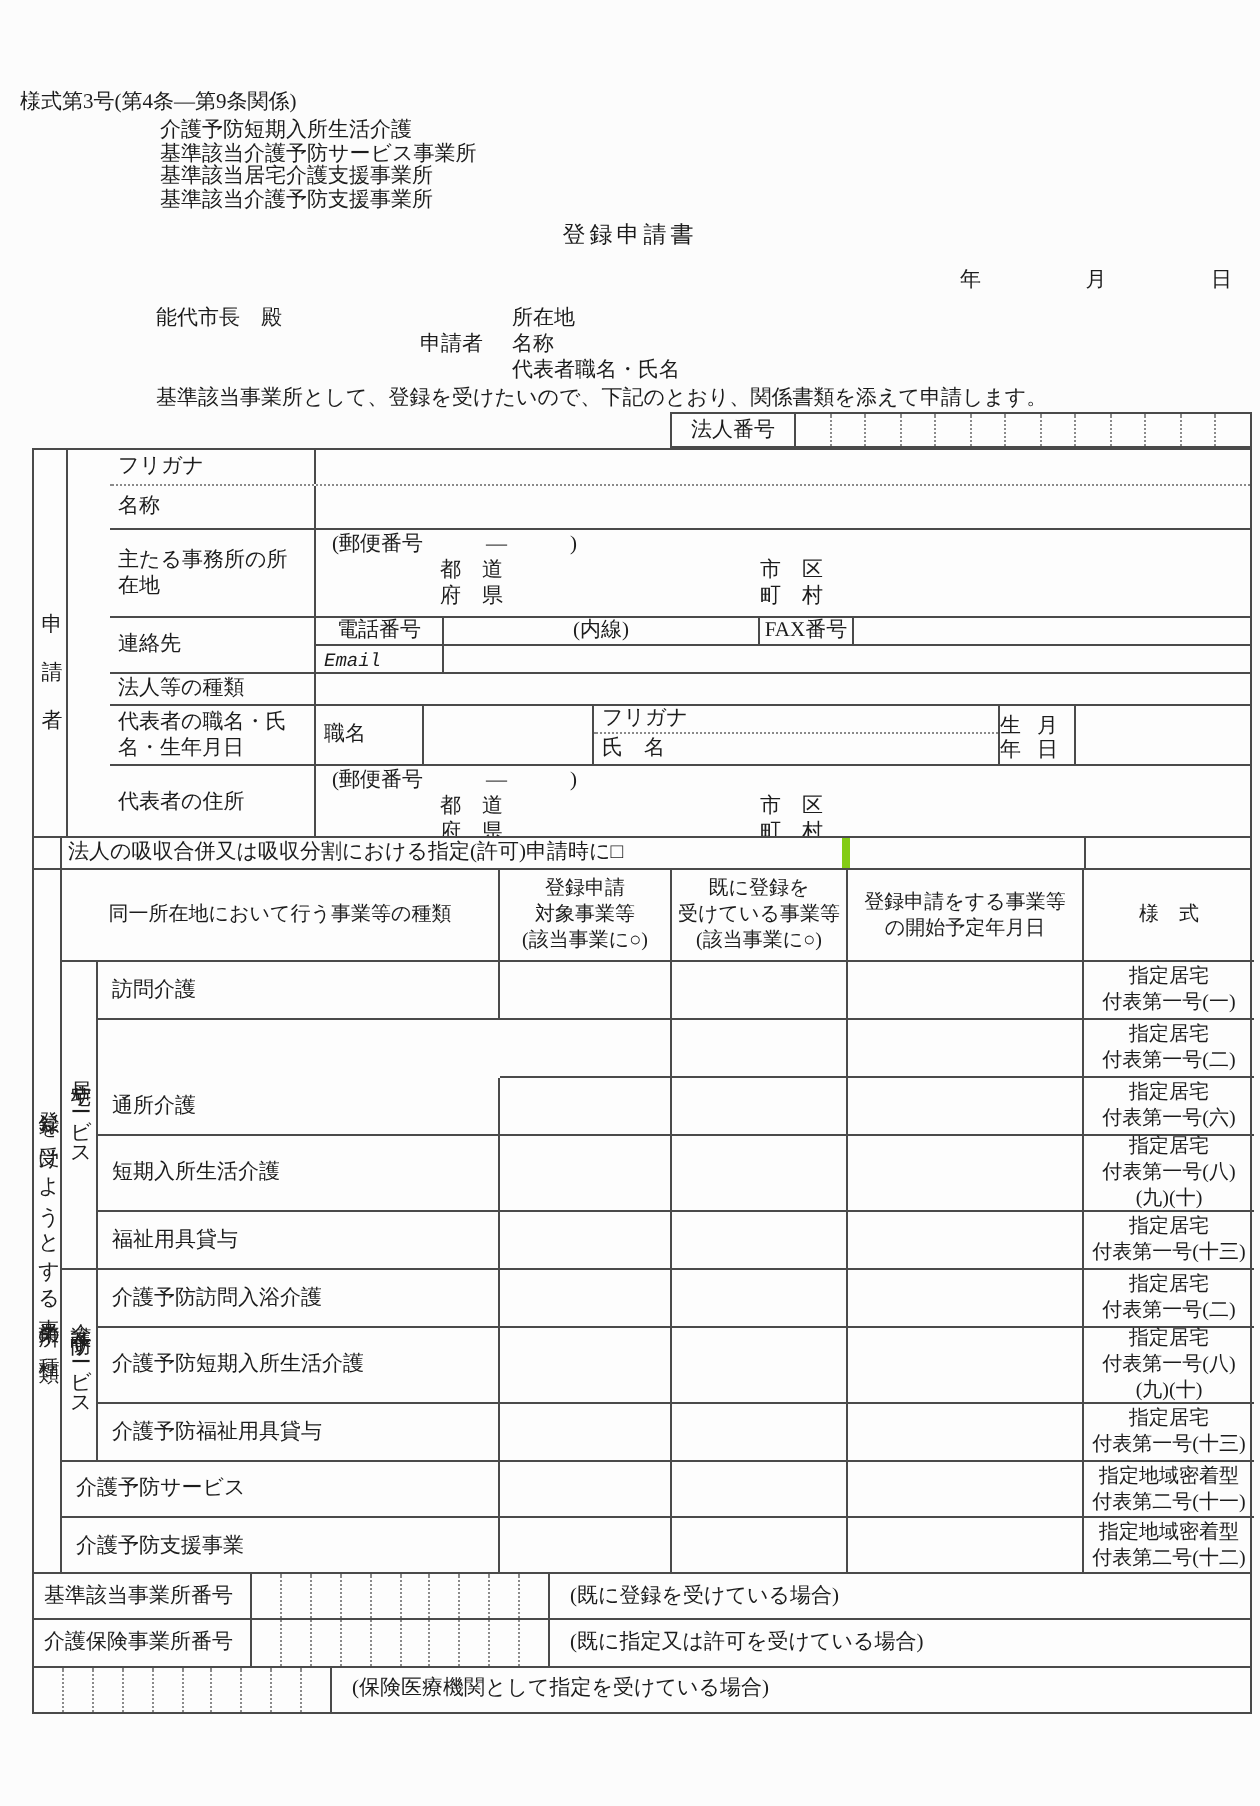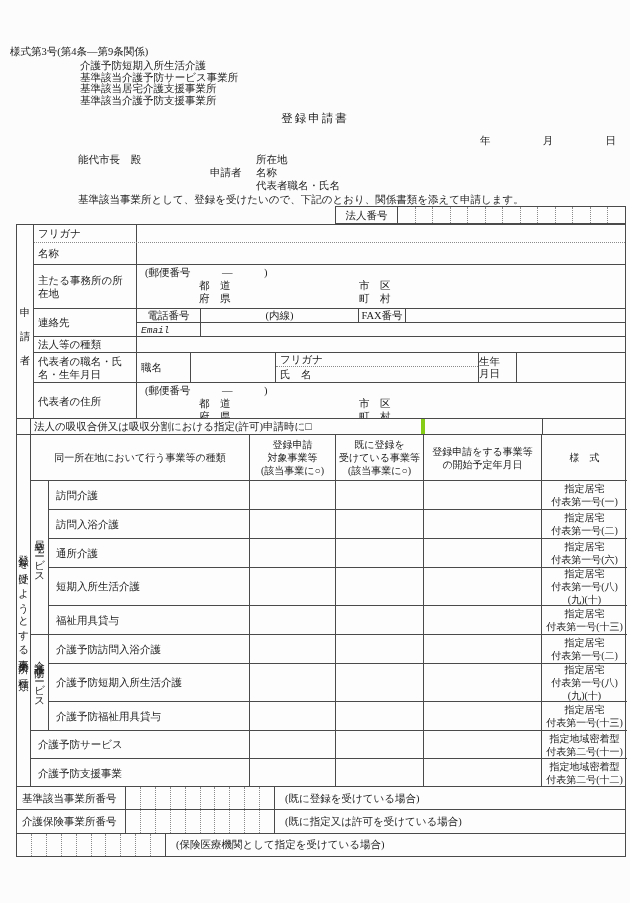--- a/index.html
+++ b/index.html
@@ -40,21 +40,21 @@
 
   
   .tablebox { left:16px; width:610px; border:1px solid #4a4a4a; display:flex; background:#fdfdfd; }
   .side-col { border-right:1px solid #4a4a4a; display:flex; align-items:center; justify-content:center; }
   .vtext { writing-mode: vertical-rl; }
 
   
   #applicant-table { top:224px; height:196px; }
   #applicant-table .side-col { width:17px; }
   #applicant-table .vtext { letter-spacing:24px; padding-top:24px; }
-  .app-rows { flex:1; display:flex; flex-direction:column; }
+  .app-rows { flex:1; display:flex; flex-direction:column;margin-left:21px; }
   .app-row { display:flex; border-bottom:1px solid #4a4a4a; }
   .app-row.dotted { border-bottom:1px dotted #8a8a8a; }
   .app-row:last-child { border-bottom:none; }
   .row-label { width:103px; border-right:1px solid #4a4a4a; padding:2px 4px;
     display:flex; align-items:center; }
   .row-content { flex:1; position:relative; }
   .h18 { height:18px; } .h22 { height:22px; } .h44 { height:44px; }
   .h28 { height:28px; } .h16 { height:16px; } .h30 { height:30px; } .h36 { height:36px; }
 
   .addr-line1 { padding:1px 0 0 8px; }
@@ -71,21 +71,21 @@
   .tel-content { width:158px; justify-content:center; }
   .fax-lbl { width:47px; }
   .flex-rest { flex:1; }
   .email-lbl { width:64px; font-family:"Liberation Mono", monospace; font-size:9.5px;font-style:italic; }
 
   .rep-title { width:54px; padding-left:4px; }
   .rep-blank { width:85px; }
   .rep-compound { width:203px; display:flex; flex-direction:column; }
   .rep-sub { display:flex; height:14px; align-items:center; padding-left:4px; }
   .rep-sub.first { border-bottom:1px dotted #8a8a8a; }
-  .birth-cell { width:38px; display:flex; flex-direction:column; align-items:flex-start;
+  .birth-cell { width:38px; display:flex; flex-direction:row; align-items:flex-end;
     justify-content:center; line-height:12px; }
 
   
   #merger-row { top:418px; height:17px; }
   #merger-row .m-spacer { width:14px; border-right:1px solid #4a4a4a; }
   #merger-row .m-text { width:394px; border-right:4px solid #84cc16;
     display:flex; align-items:center; padding-left:3px; }
   #merger-row .m-empty1 { width:118px; border-right:1px solid #4a4a4a; }
   #merger-row .m-empty2 { flex:1; }
 
@@ -283,21 +283,20 @@
       <div class="vtext">居宅サービス</div>
     </div>
 
     <div class="g name-cell" style="grid-row:2;grid-column:2;">訪問介護</div>
     <div class="g" style="grid-row:2;grid-column:3;"></div>
     <div class="g" style="grid-row:2;grid-column:4;"></div>
     <div class="g" style="grid-row:2;grid-column:5;"></div>
     <div class="g no-r form-cell multiline" style="grid-row:2;grid-column:6;">指定居宅
 付表第一号(一)</div>
 
-    <div class="g name-cell" style="grid-row:3;grid-column:2;">訪問入浴介護</div>
     <div class="g" style="grid-row:3;grid-column:3;"></div>
     <div class="g" style="grid-row:3;grid-column:4;"></div>
     <div class="g" style="grid-row:3;grid-column:5;"></div>
     <div class="g no-r form-cell multiline" style="grid-row:3;grid-column:6;">指定居宅
 付表第一号(二)</div>
 
     <div class="g name-cell" style="grid-row:4;grid-column:2;">通所介護</div>
     <div class="g" style="grid-row:4;grid-column:3;"></div>
     <div class="g" style="grid-row:4;grid-column:4;"></div>
     <div class="g" style="grid-row:4;grid-column:5;"></div>

